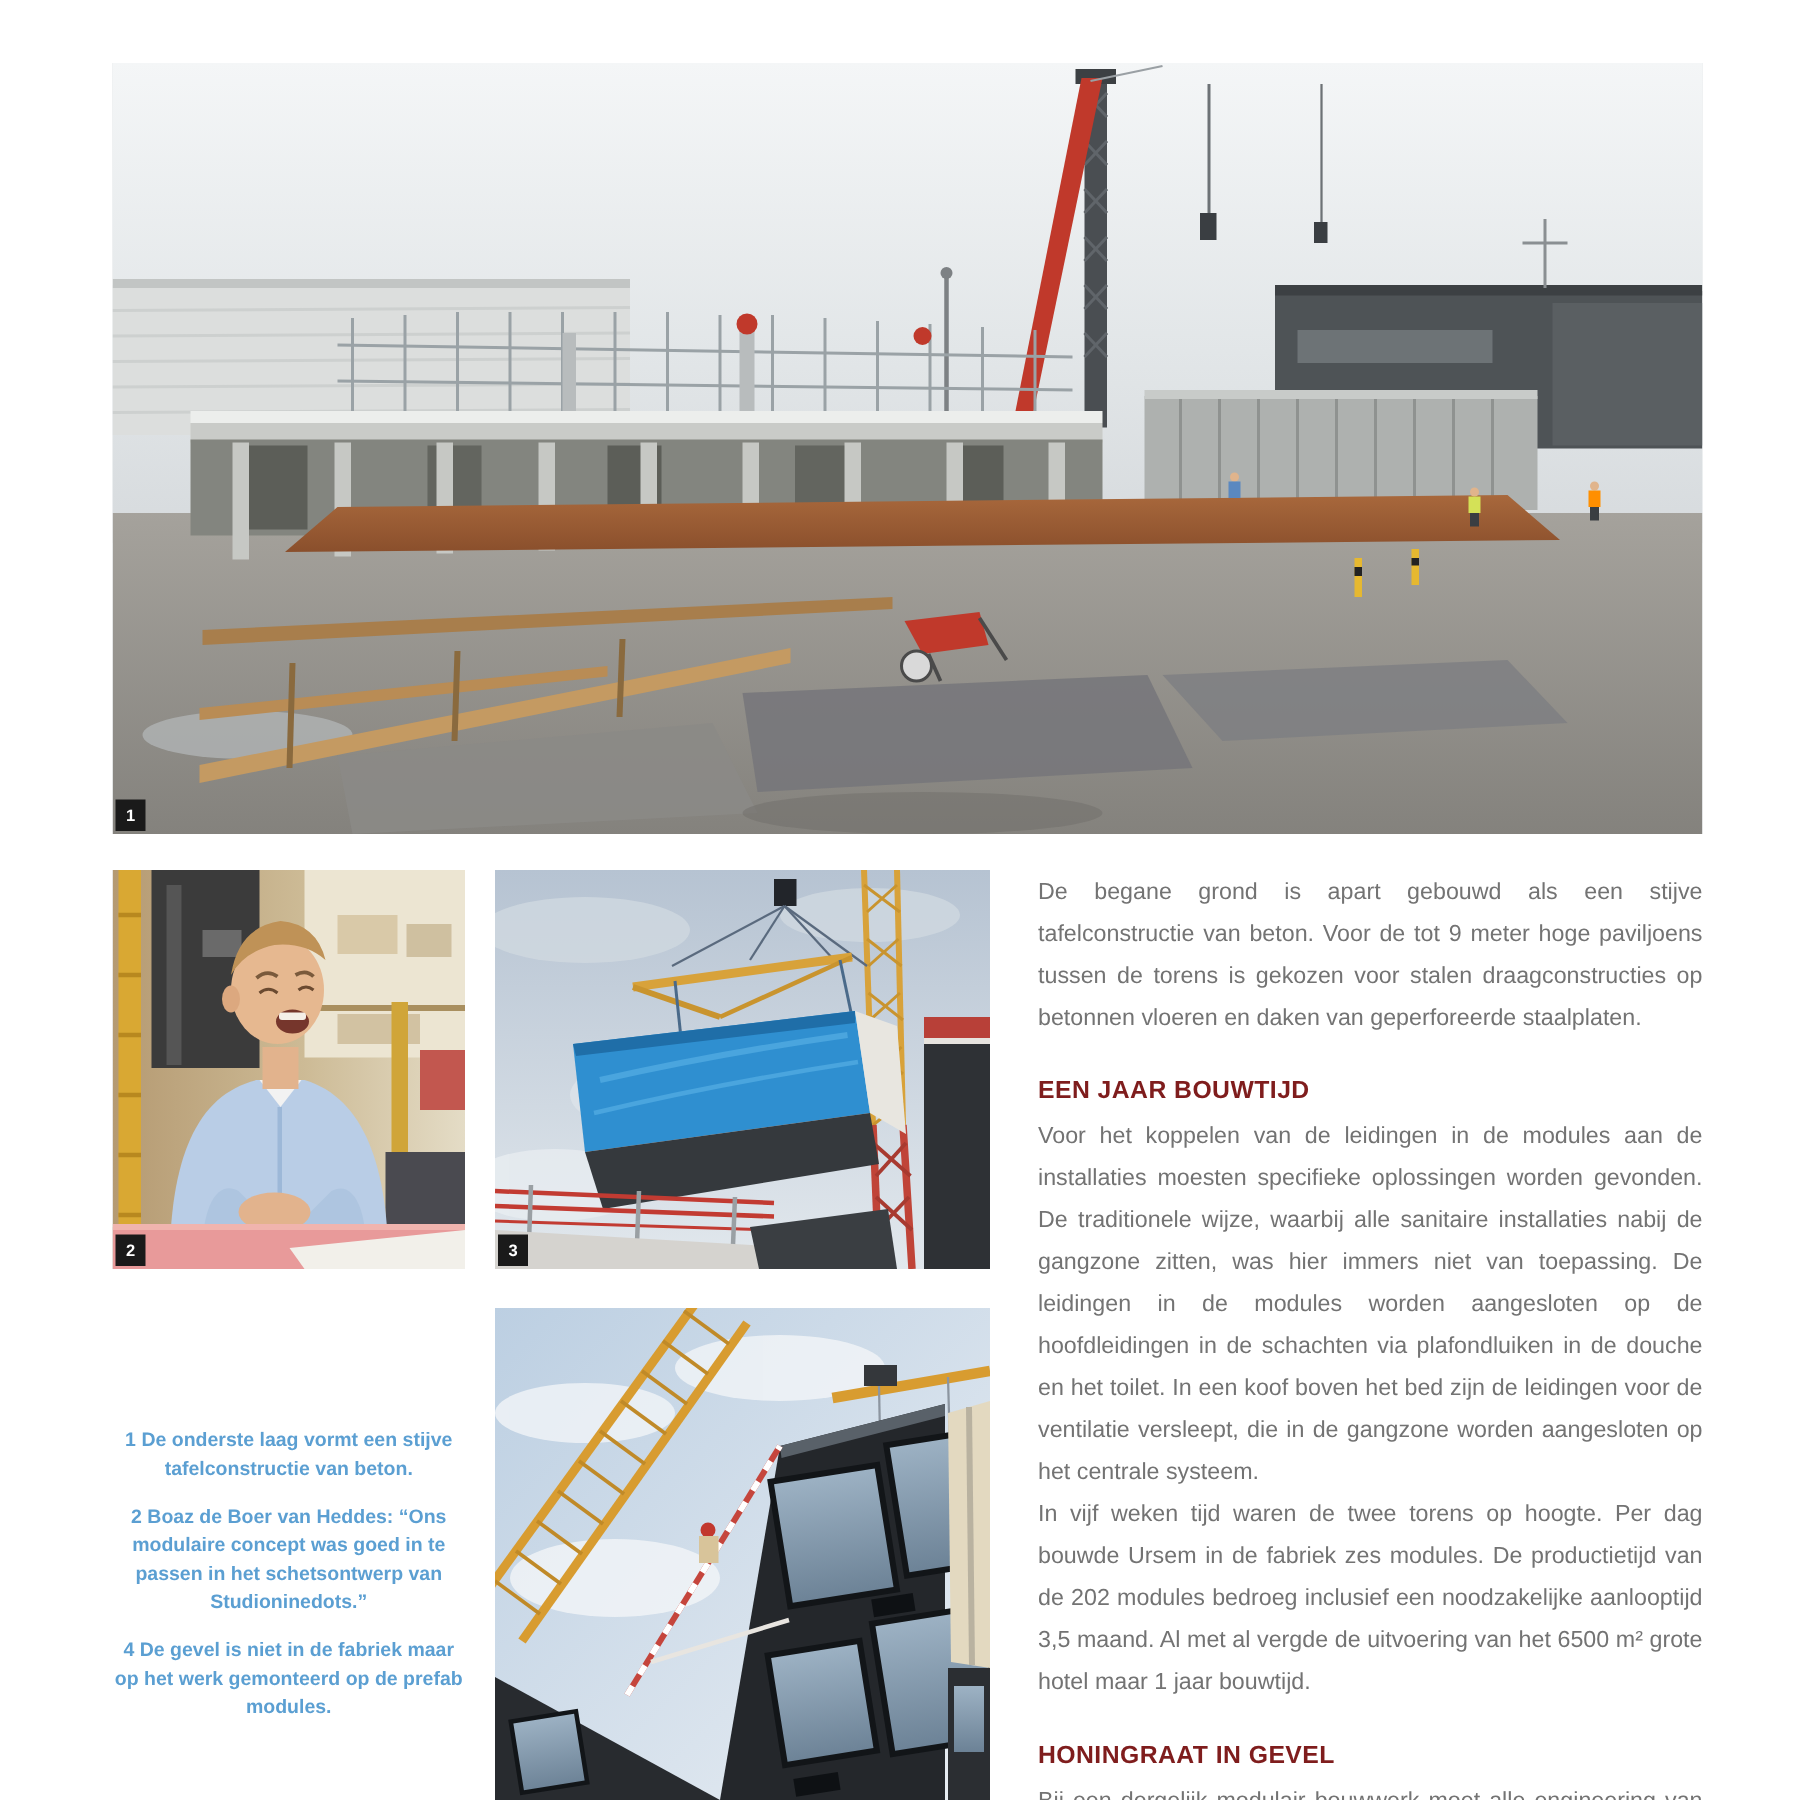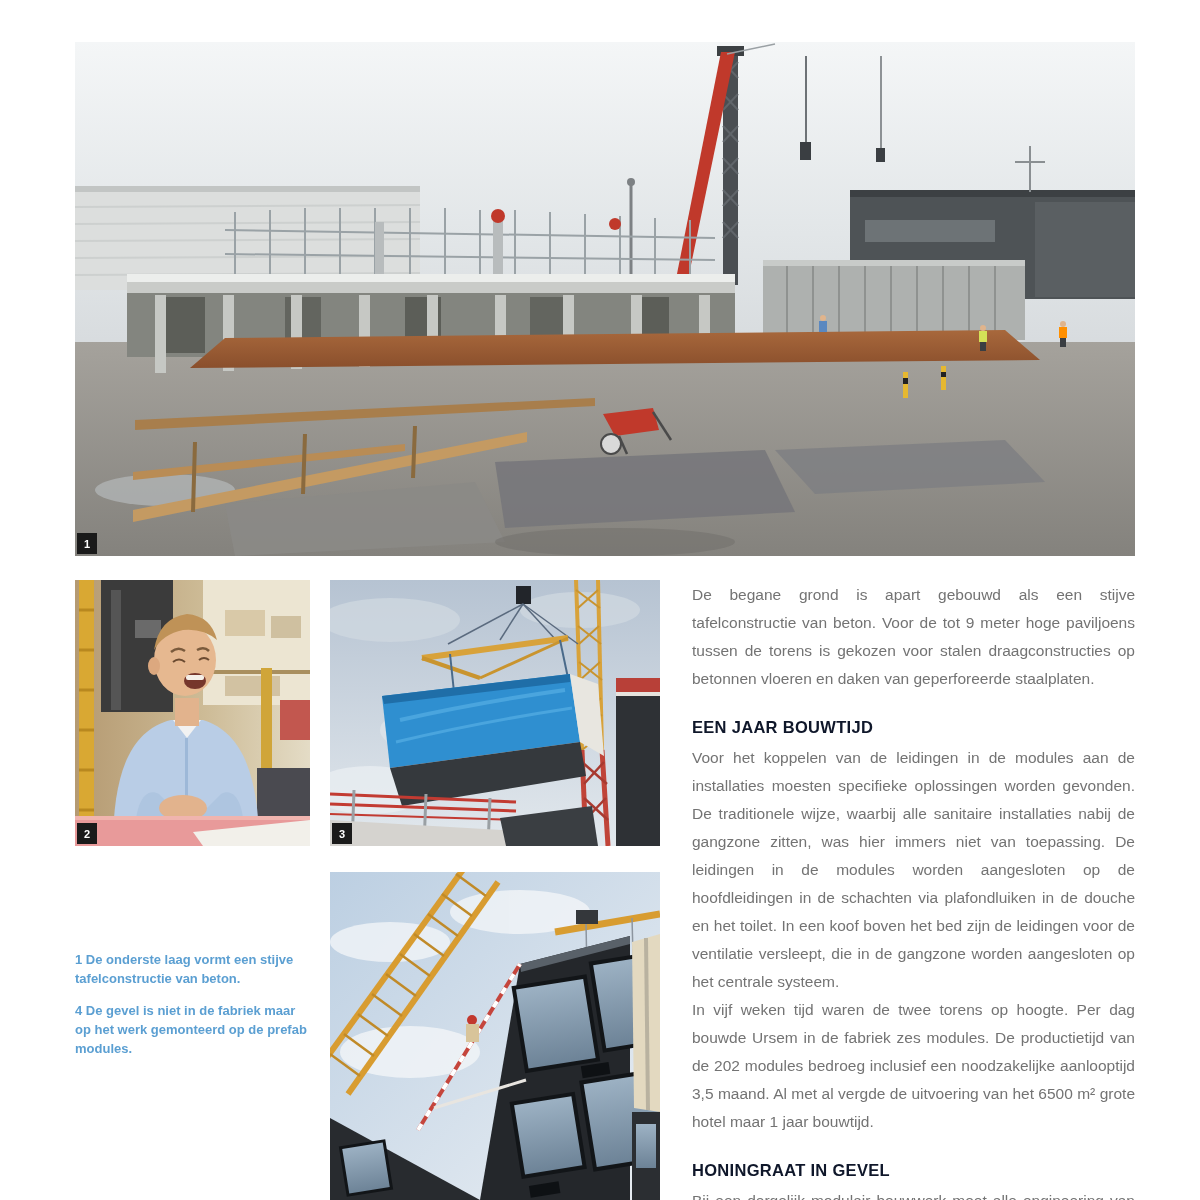--- a/index.html
+++ b/index.html
@@ -8,25 +8,25 @@
   figure.photo{position:absolute;margin:0;padding:0;overflow:hidden;background:#dfe3e6;}
   figure.photo svg{display:block;width:100%;height:100%;}
   .photo-main{left:75px;top:42px;width:1060px;height:514px;}
   .photo-portrait{left:75px;top:580px;width:235px;height:266px;}
   .photo-module{left:330px;top:580px;width:330px;height:266px;}
   .photo-facade{left:330px;top:872px;width:330px;height:328px;}
   .badge{position:absolute;left:2px;bottom:2px;width:20px;height:21px;background:#1a1a1a;color:#ffffff;
          font-size:11px;font-weight:bold;display:flex;align-items:center;justify-content:center;}
   .captions{position:absolute;left:75px;top:951px;width:235px;color:#5b9fd2;font-size:13px;
             font-weight:bold;line-height:1.44;}
-  .caption{margin:0 0 14px 0;}
+  .caption{margin:0 0 14px 0;text-align:center;}
   .article{position:absolute;left:692px;top:581px;width:443px;color:#737373;font-size:15.5px;
            line-height:28px;text-align:justify;hyphens:none;}
   .article p{margin:0;}
-  .article h3{color:#0f172a;font-size:16.5px;line-height:20px;margin:24px 0 7px 0;
+  .article h3{color:#7f1d1d;font-size:16.5px;line-height:20px;margin:24px 0 7px 0;
               font-weight:800;letter-spacing:.3px;}
 </style>
 </head>
 <body>
 
 <div class="page">
 
   <figure class="photo photo-main">
     <svg viewBox="0 0 1060 514" preserveAspectRatio="none">
       <defs>
@@ -436,20 +436,21 @@
         <polygon points="302,70 330,62 330,240 304,236" fill="#e3d9c0"></polygon>
         <line x1="316" y1="66" x2="318" y2="238" stroke="#b9b2a0" stroke-width="4"></line>
         <rect x="302" y="240" width="28" height="88" fill="#2b2e32"></rect>
         <rect x="306" y="252" width="20" height="44" fill="url(#glass4)"></rect>
       </g>
     </svg>
   </figure>
 
   <aside class="captions">
     <p class="caption"><span>1</span> <span>De onderste laag vormt een stijve tafelconstructie van beton.</span></p>
+    <p class="caption"><span>2</span> <span>Boaz de Boer van Heddes: “Ons modulaire concept was goed in te passen in het schetsontwerp van Studioninedots.”</span></p>
     <p class="caption"><span>4</span> <span>De gevel is niet in de fabriek maar op het werk gemonteerd op de prefab modules.</span></p>
 
   </aside>
 
   <article class="article">
     <p>De begane grond is apart gebouwd als een stijve tafelconstructie van beton. Voor de tot 9 meter hoge paviljoens tussen de torens is gekozen voor stalen draagconstructies op betonnen vloeren en daken van geperforeerde staalplaten.</p>
     <h3>EEN JAAR BOUWTIJD</h3>
     <p>Voor het koppelen van de leidingen in de modules aan de installaties moesten specifieke oplossingen worden gevonden. De traditionele wijze, waarbij alle sanitaire installaties nabij de gangzone zitten, was hier immers niet van toepassing. De leidingen in de modules worden aangesloten op de hoofdleidingen in de schachten via plafondluiken in de douche en het toilet. In een koof boven het bed zijn de leidingen voor de ventilatie versleept, die in de gangzone worden aangesloten op het centrale systeem.</p>
     <p>In vijf weken tijd waren de twee torens op hoogte. Per dag bouwde Ursem in de fabriek zes modules. De productietijd van de 202 modules bedroeg inclusief een noodzakelijke aanlooptijd 3,5 maand. Al met al vergde de uitvoering van het 6500 m² grote hotel maar 1 jaar bouwtijd.</p>
     <h3>HONINGRAAT IN GEVEL</h3>

